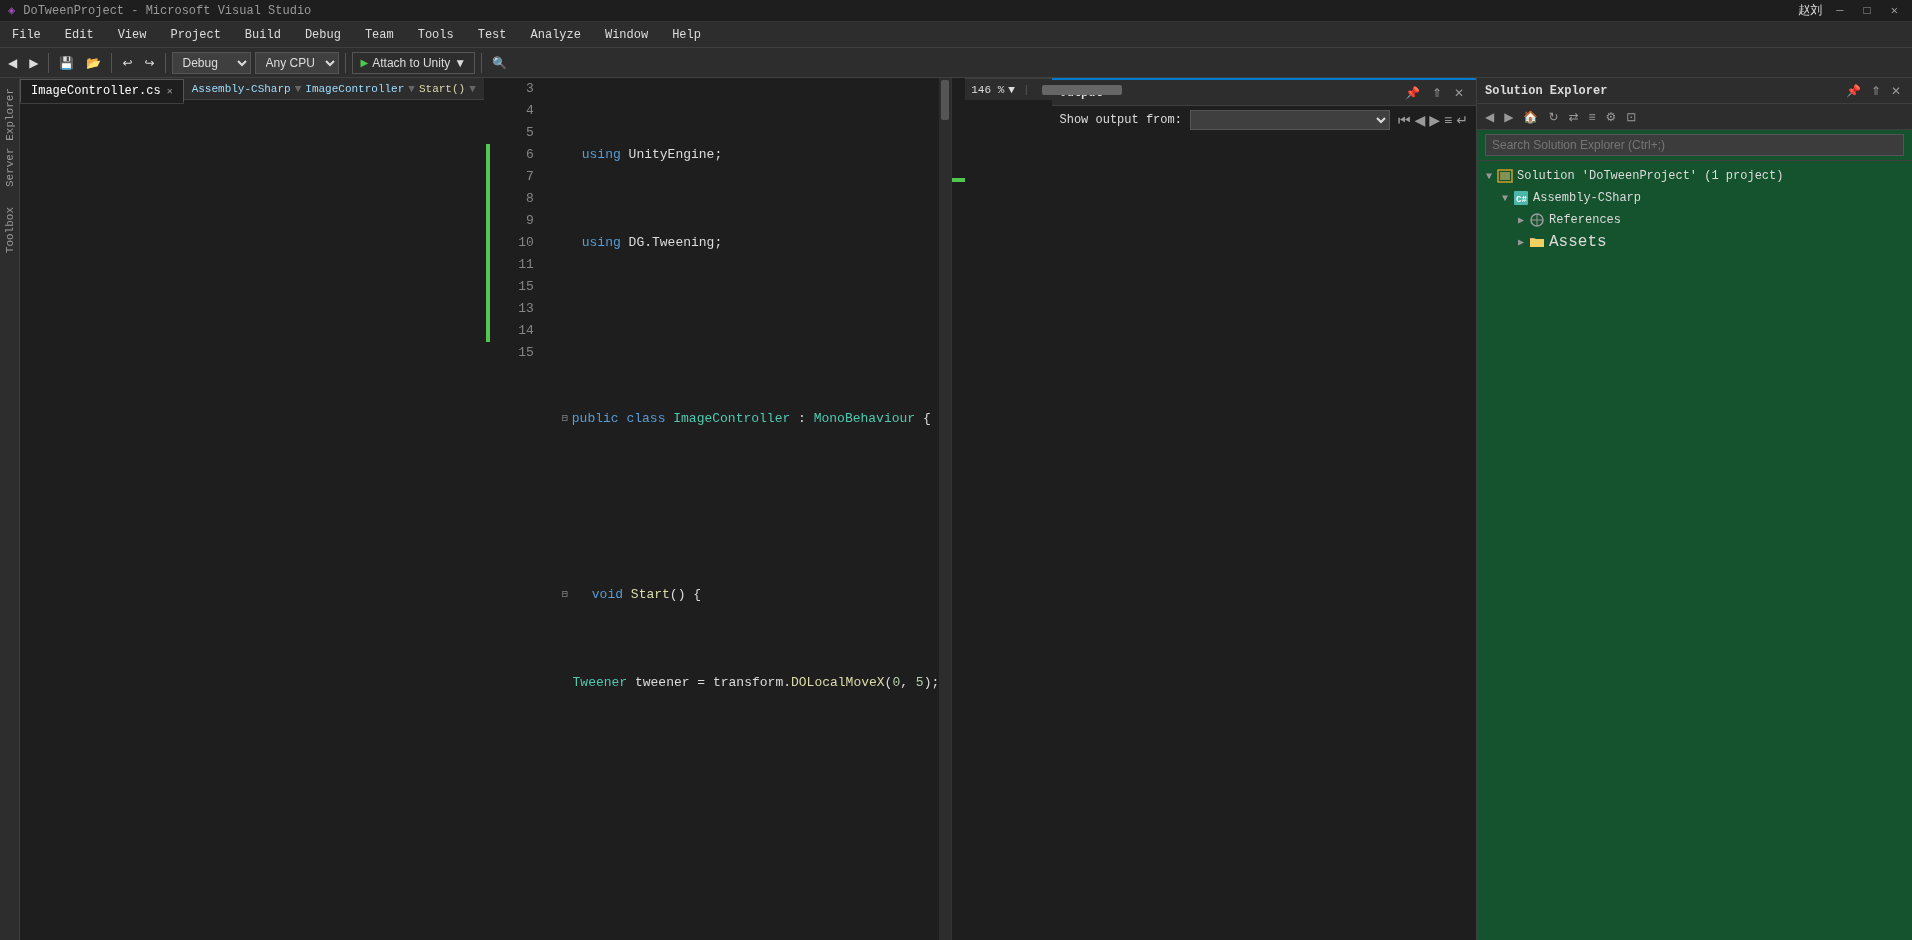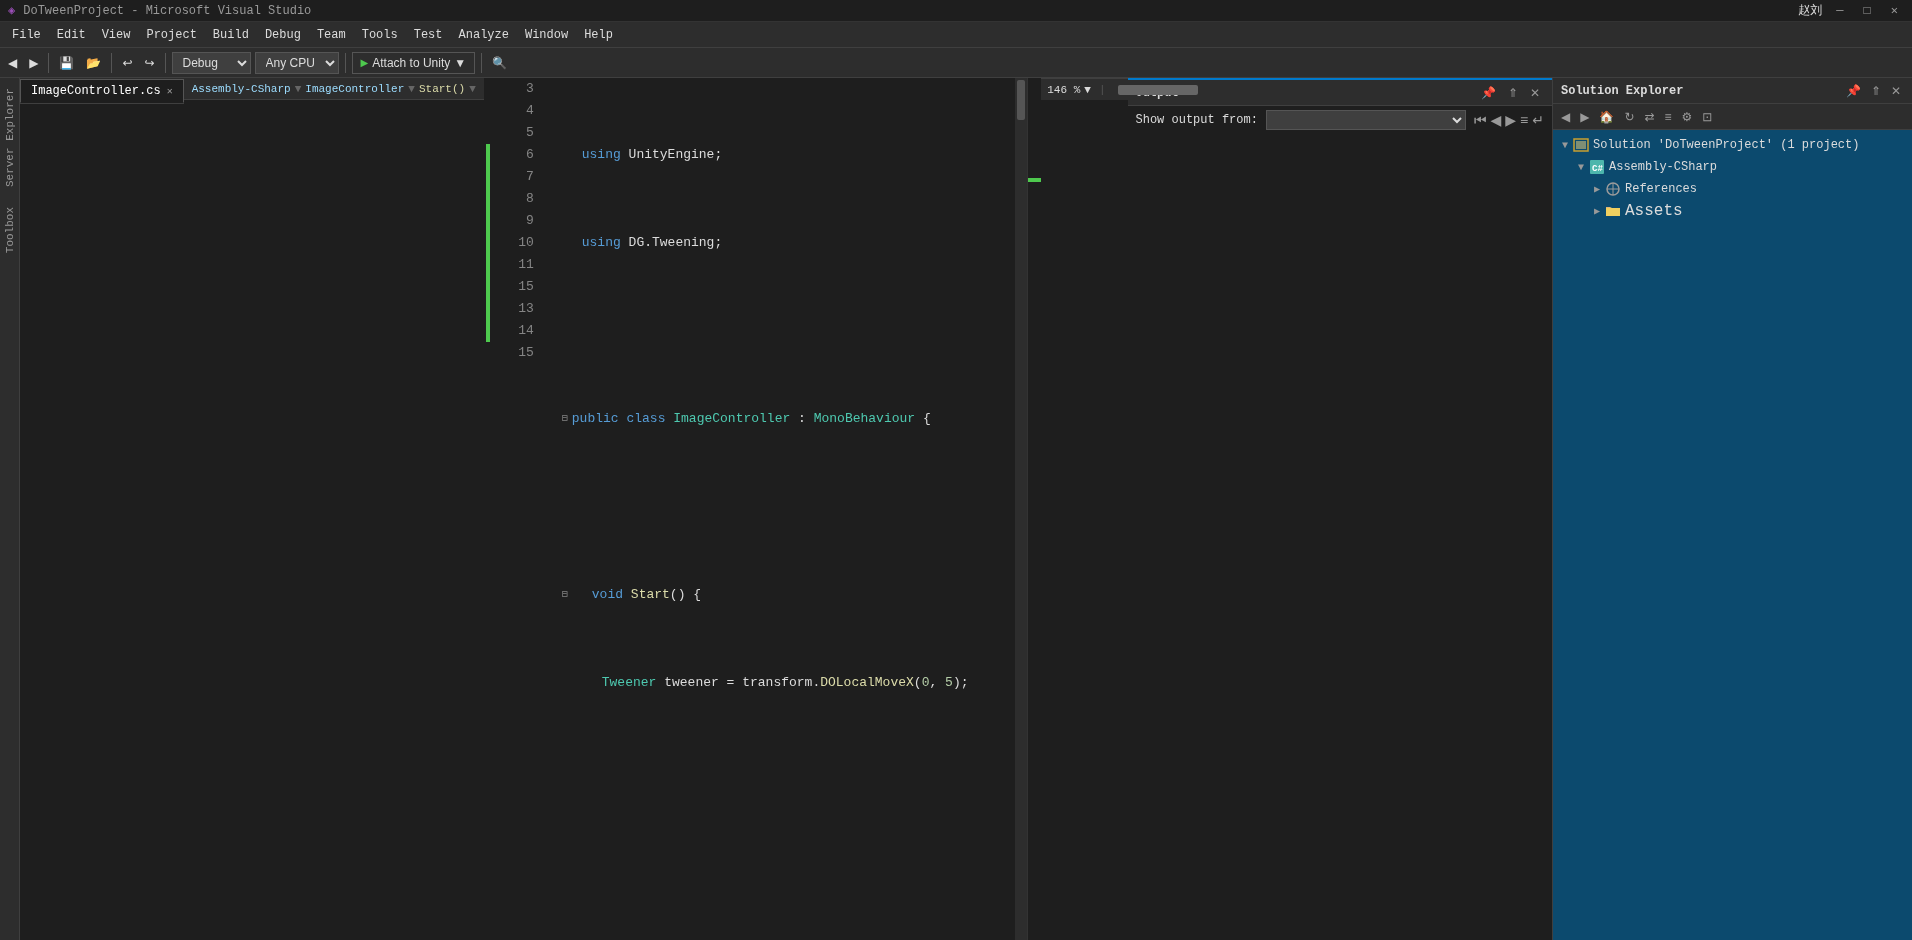--- a/index.html
+++ b/index.html
@@ -31,21 +31,21 @@
     }
 
     
     .menu-bar {
       background: #2d2d2d;
       height: 26px;
       display: flex;
       align-items: center;
       padding: 0 4px;
       border-bottom: 1px solid #3f3f3f;
-      gap: 0;
+      gap: 8px;
     }
     .menu-item {
       padding: 2px 8px;
       color: #dcdcdc;
       font-size: 12px;
       cursor: pointer;
     }
 
     
     .toolbar {
@@ -327,22 +327,22 @@
     .out-icon {
       background: transparent;
       border: none;
       color: #999;
       cursor: pointer;
       font-size: 14px;
     }
 
     
     .solution-explorer {
-      width: 360px;
-      background: #0c4a6e;
+      width: 436px;
+      background: #14532d;
       border-left: 1px solid #3f3f3f;
       display: flex;
       flex-direction: column;
       flex-shrink: 0;
       justify-content: center;
     }
     .se-header {
       background: #2d2d2d;
       height: 26px;
       display: flex;
@@ -664,20 +664,23 @@
         <button class="se-toolbar-btn">◀</button>
         <button class="se-toolbar-btn">▶</button>
         <button class="se-toolbar-btn">🏠</button>
         <button class="se-toolbar-btn">↻</button>
         <button class="se-toolbar-btn">⇄</button>
         <button class="se-toolbar-btn">≡</button>
         <button class="se-toolbar-btn">⚙</button>
         <button class="se-toolbar-btn">⊡</button>
       </div>
 
+      <div class="se-search">
+        <input type="text" placeholder="Search Solution Explorer (Ctrl+;)" style="">
+      </div>
 
       <div class="se-tree">
 
         <div class="tree-item">
           <div class="tree-expand">▼</div>
           <div class="tree-icon icon-solution">
             <svg width="16" height="16" viewBox="0 0 16 16">
               <rect x="1" y="2" width="14" height="12" fill="none" stroke="#c8a030" stroke-width="1.5"></rect>
               <rect x="3" y="4" width="10" height="8" fill="#f0d27a" opacity="0.5"></rect>
             </svg>

